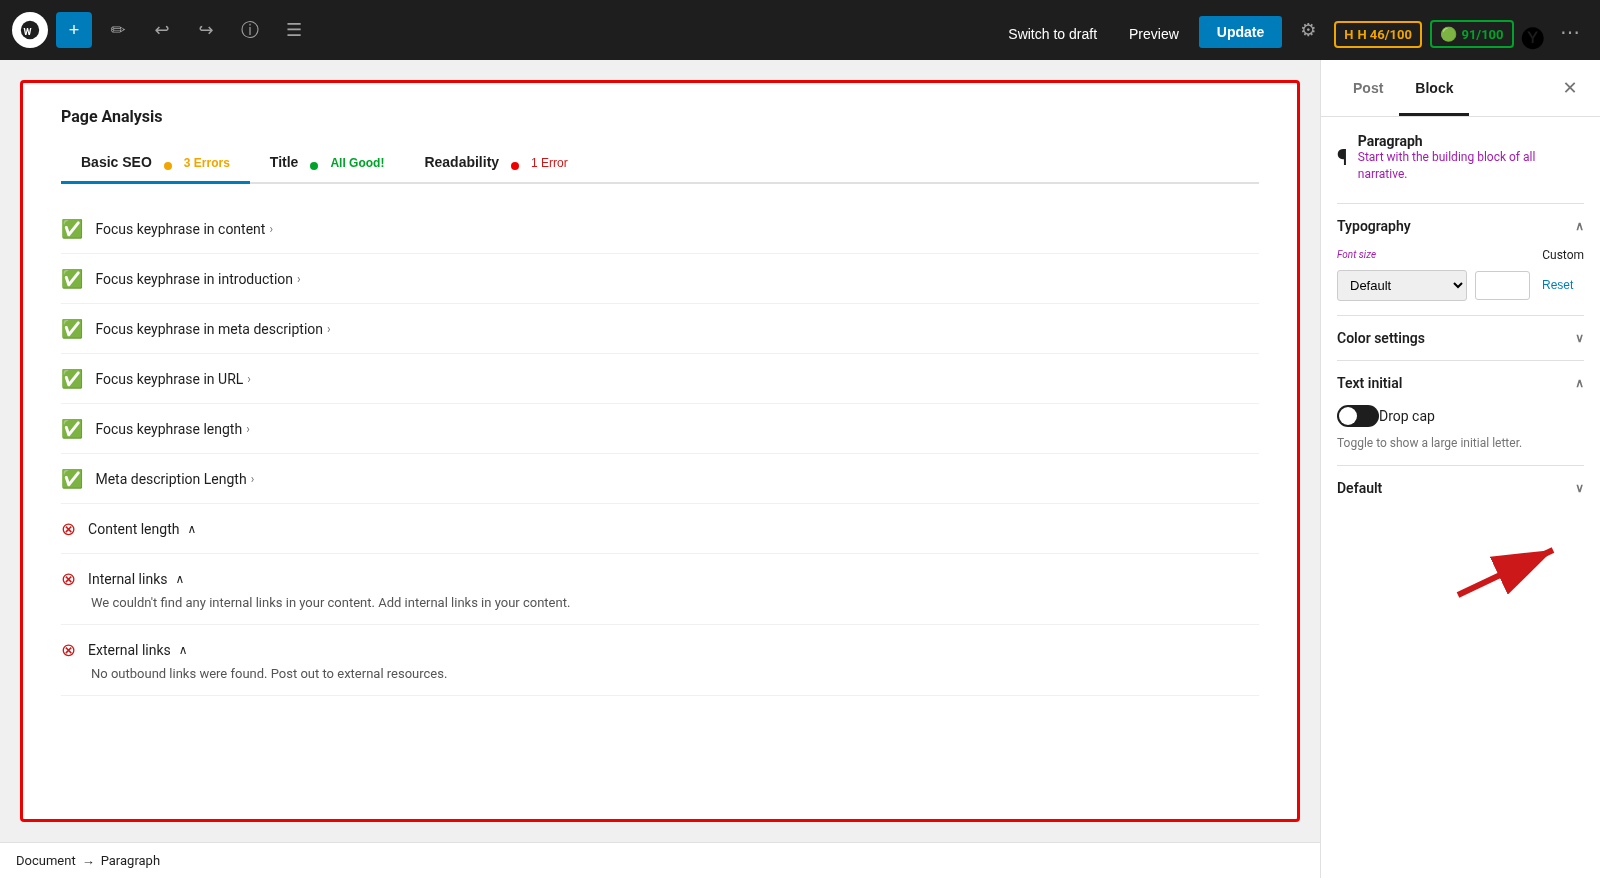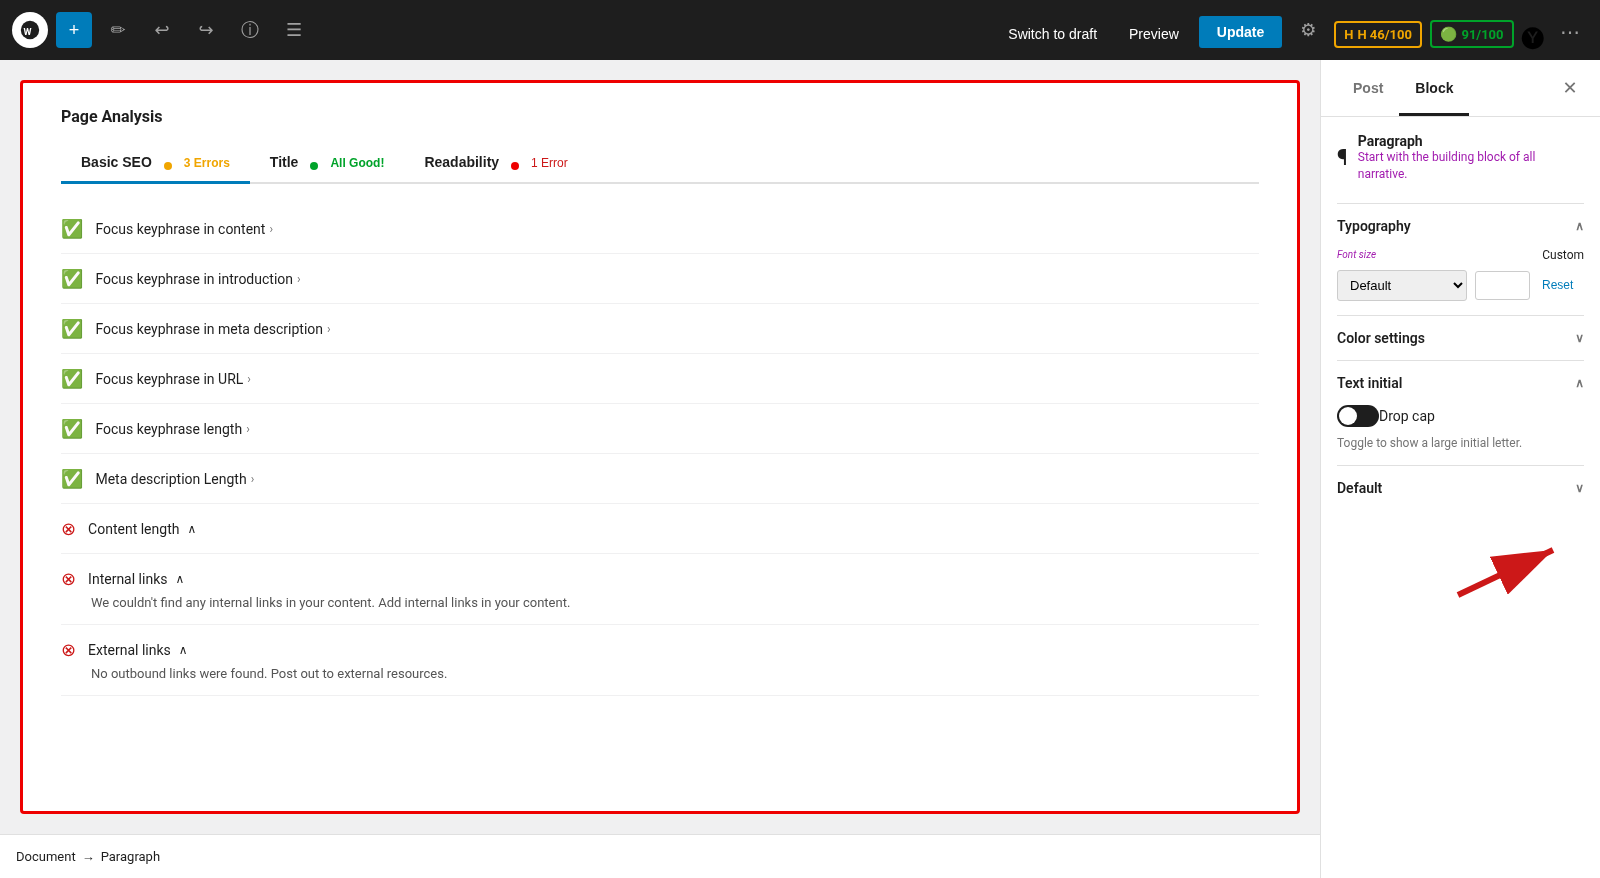--- a/index.html
+++ b/index.html
@@ -225,21 +225,21 @@
       flex-shrink: 0;
     }
     .icon-error {
       color: #cc1818;
       font-size: 18px;
       flex-shrink: 0;
     }
 
     
     .status-bar {
-      height: 44px;
+      height: 36px;
       background: #fff;
       border-top: 1px solid #e0e0e0;
       display: flex;
       align-items: center;
       padding: 0 16px;
       font-size: 13px;
       color: #1e1e1e;
       gap: 6px;
       flex-shrink: 0;
     }

